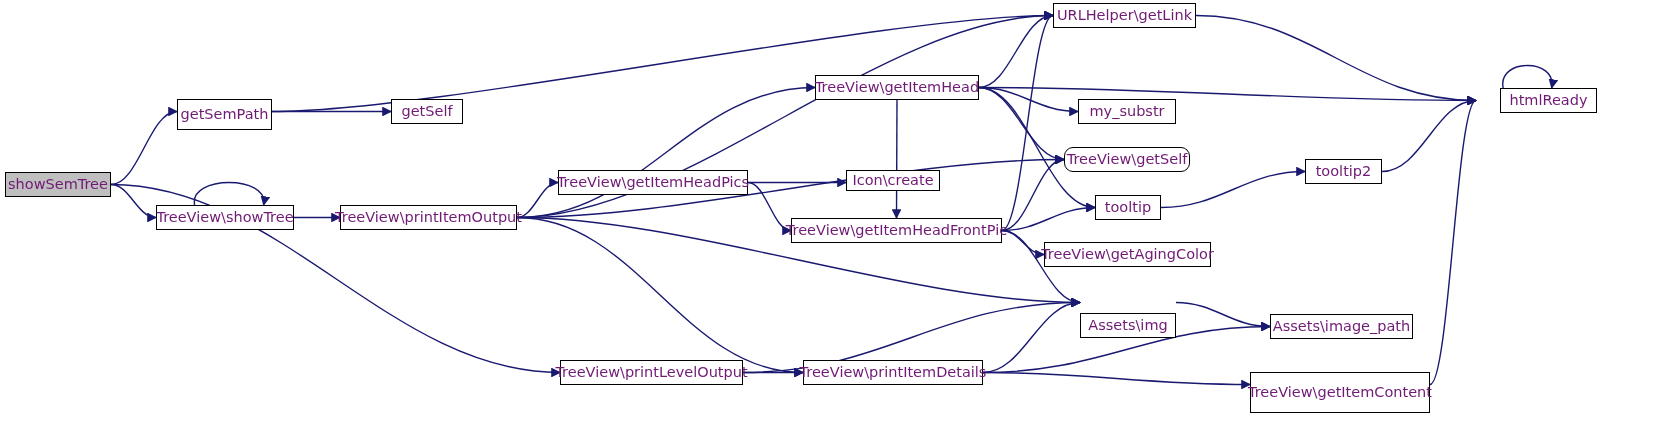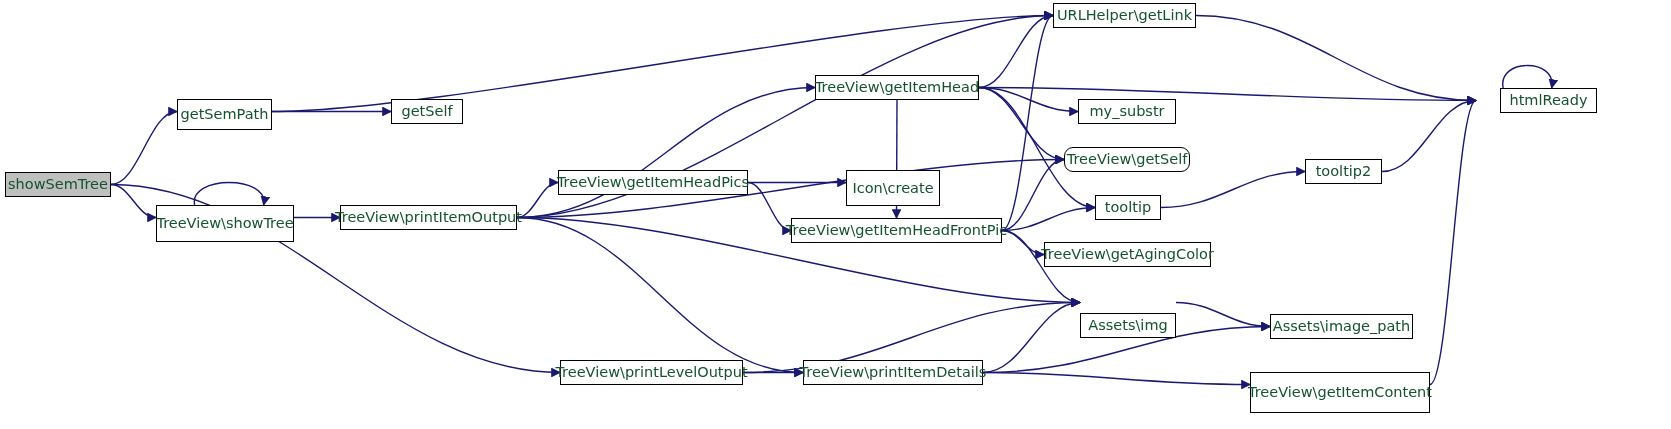--- a/index.html
+++ b/index.html
@@ -23,21 +23,21 @@
     top: 0;
     width: 1671px;
     height: 429px;
     pointer-events: none;
   }
   .node {
     position: absolute;
     box-sizing: border-box;
     border: 1px solid #000000;
     background: #ffffff;
-    color: #14532d;
+    color: #701a75;
     display: flex;
     align-items: center;
     justify-content: center;
     font-size: 14.5px;
     line-height: 1;
     white-space: nowrap;
     letter-spacing: 0px;
     z-index: 5;
   }
   .node.current {
@@ -102,30 +102,30 @@
   <div id="nodes">
       <div class="node current" style="left: 5px; top: 172px; width: 106px; height: 25px;">
         <span class="node-label">showSemTree</span>
       </div>
       <div class="node" style="left: 177px; top: 99px; width: 95px; height: 31px;">
         <span class="node-label">getSemPath</span>
       </div>
       <div class="node" style="left: 391px; top: 99px; width: 72px; height: 25px;">
         <span class="node-label">getSelf</span>
       </div>
-      <div class="node" style="left: 156px; top: 205px; width: 138px; height: 37px;">
+      <div class="node" style="left: 156px; top: 205px; width: 138px; height: 25px;">
         <span class="node-label">TreeView\showTree</span>
       </div>
       <div class="node" style="left: 340px; top: 205px; width: 177px; height: 25px;">
         <span class="node-label">TreeView\printItemOutput</span>
       </div>
       <div class="node" style="left: 558px; top: 170px; width: 190px; height: 25px;">
         <span class="node-label">TreeView\getItemHeadPics</span>
       </div>
-      <div class="node" style="left: 846px; top: 170px; width: 94px; height: 36px;">
+      <div class="node" style="left: 846px; top: 170px; width: 94px; height: 21px;">
         <span class="node-label">Icon\create</span>
       </div>
       <div class="node" style="left: 815px; top: 75px; width: 164px; height: 25px;">
         <span class="node-label">TreeView\getItemHead</span>
       </div>
       <div class="node" style="left: 1053px; top: 3px; width: 143px; height: 25px;">
         <span class="node-label">URLHelper\getLink</span>
       </div>
       <div class="node" style="left: 1078px; top: 99px; width: 98px; height: 25px;">
         <span class="node-label">my_substr</span>

